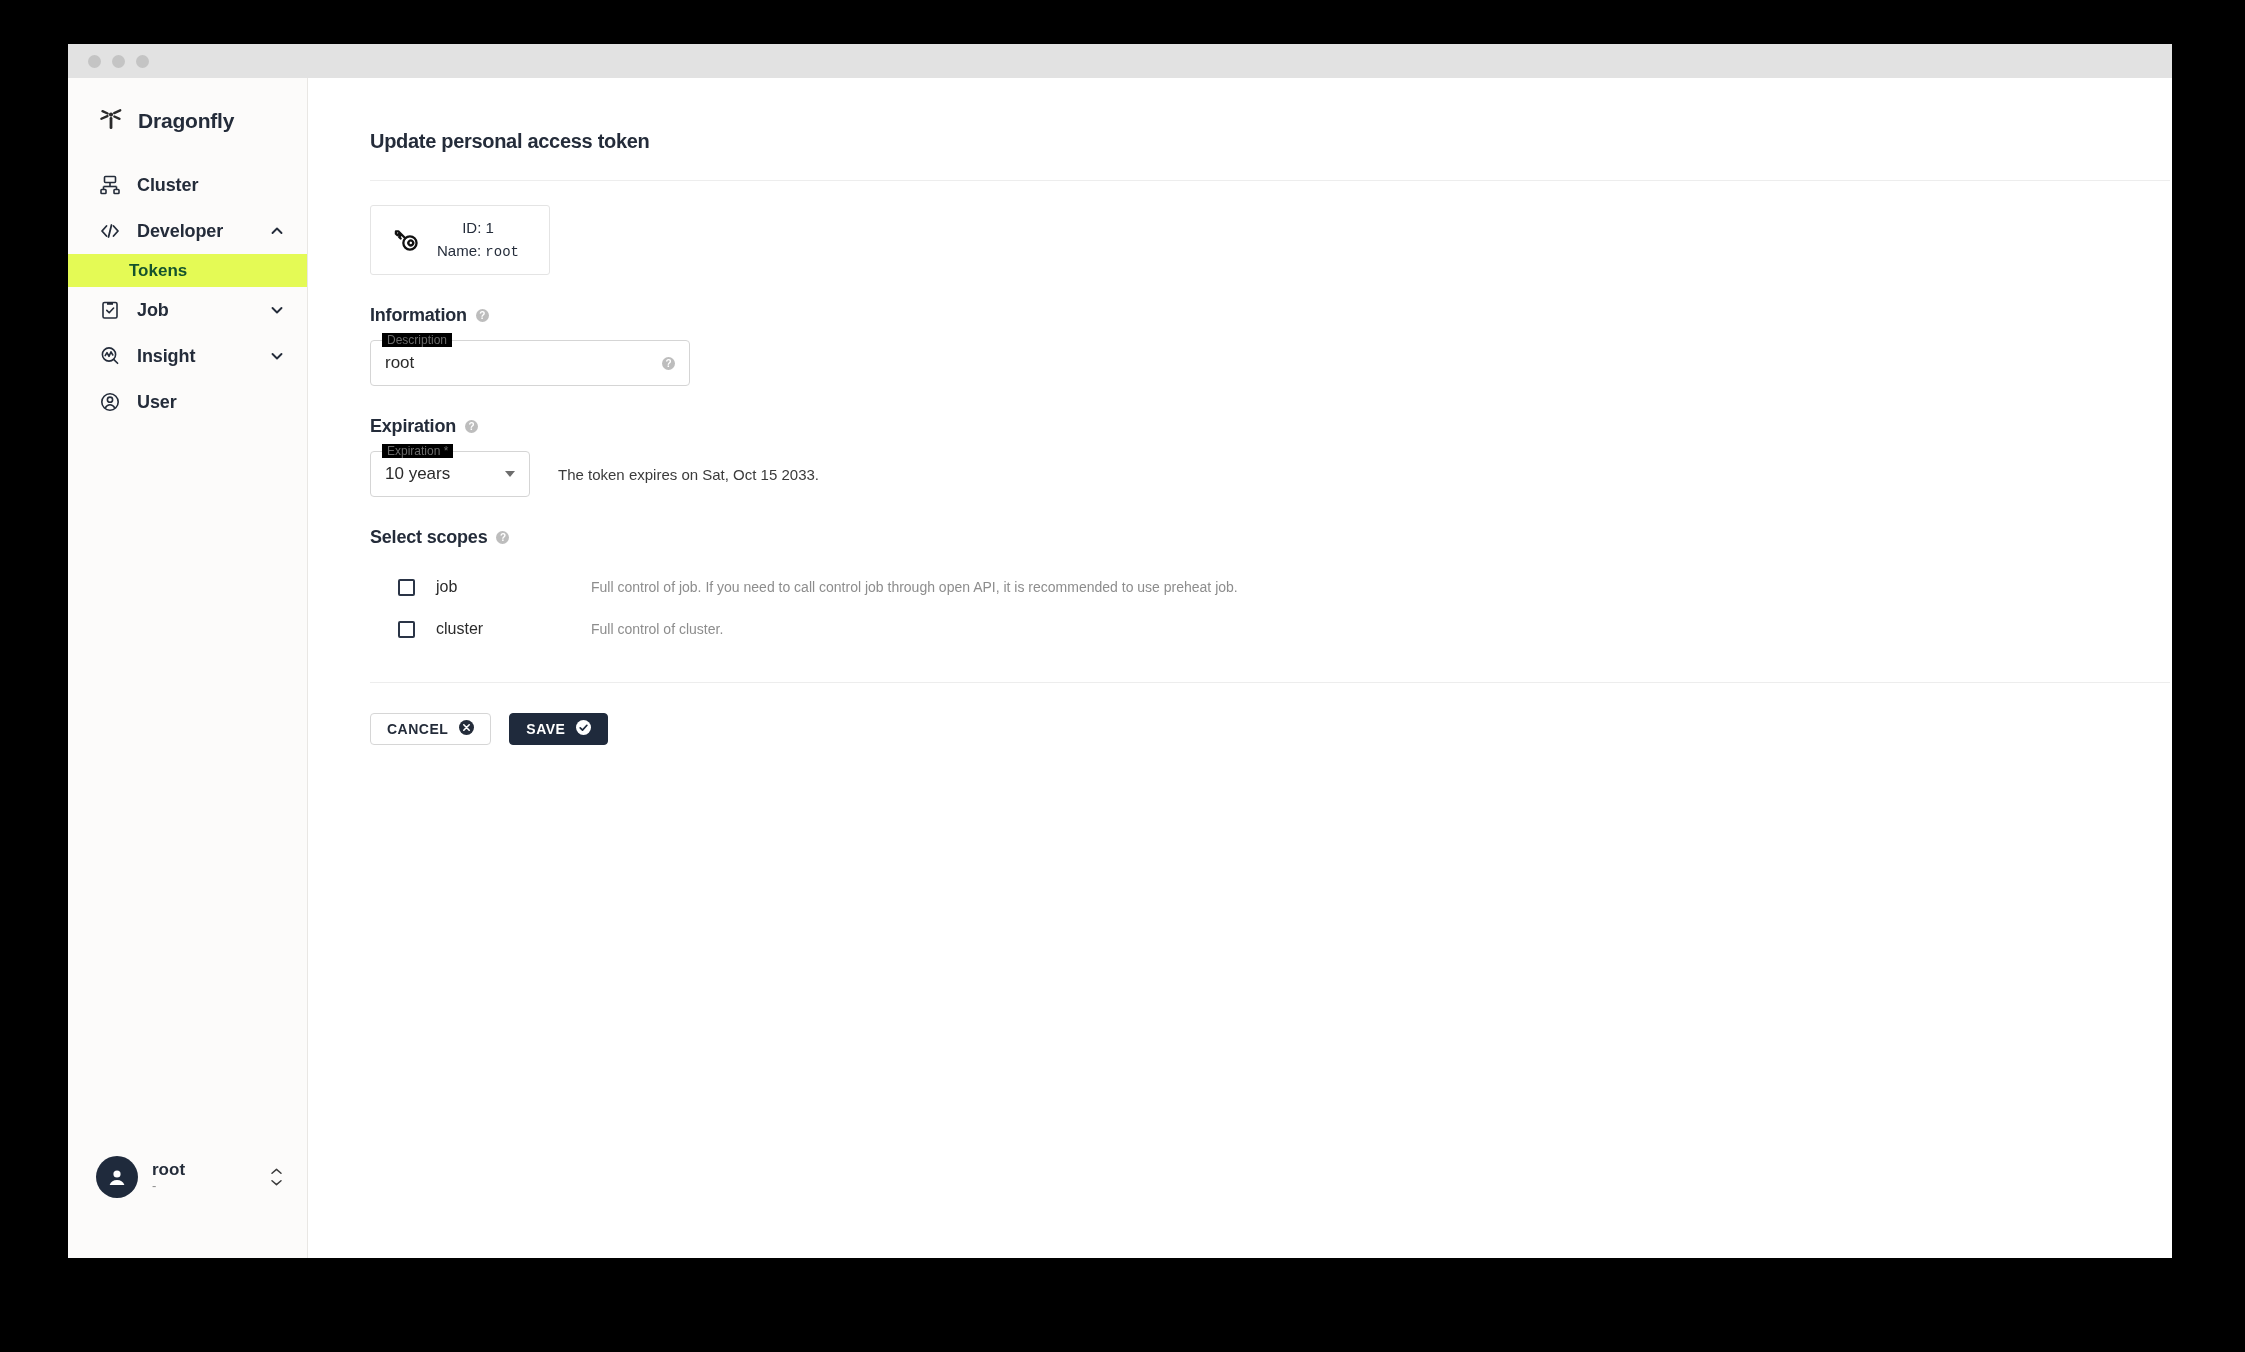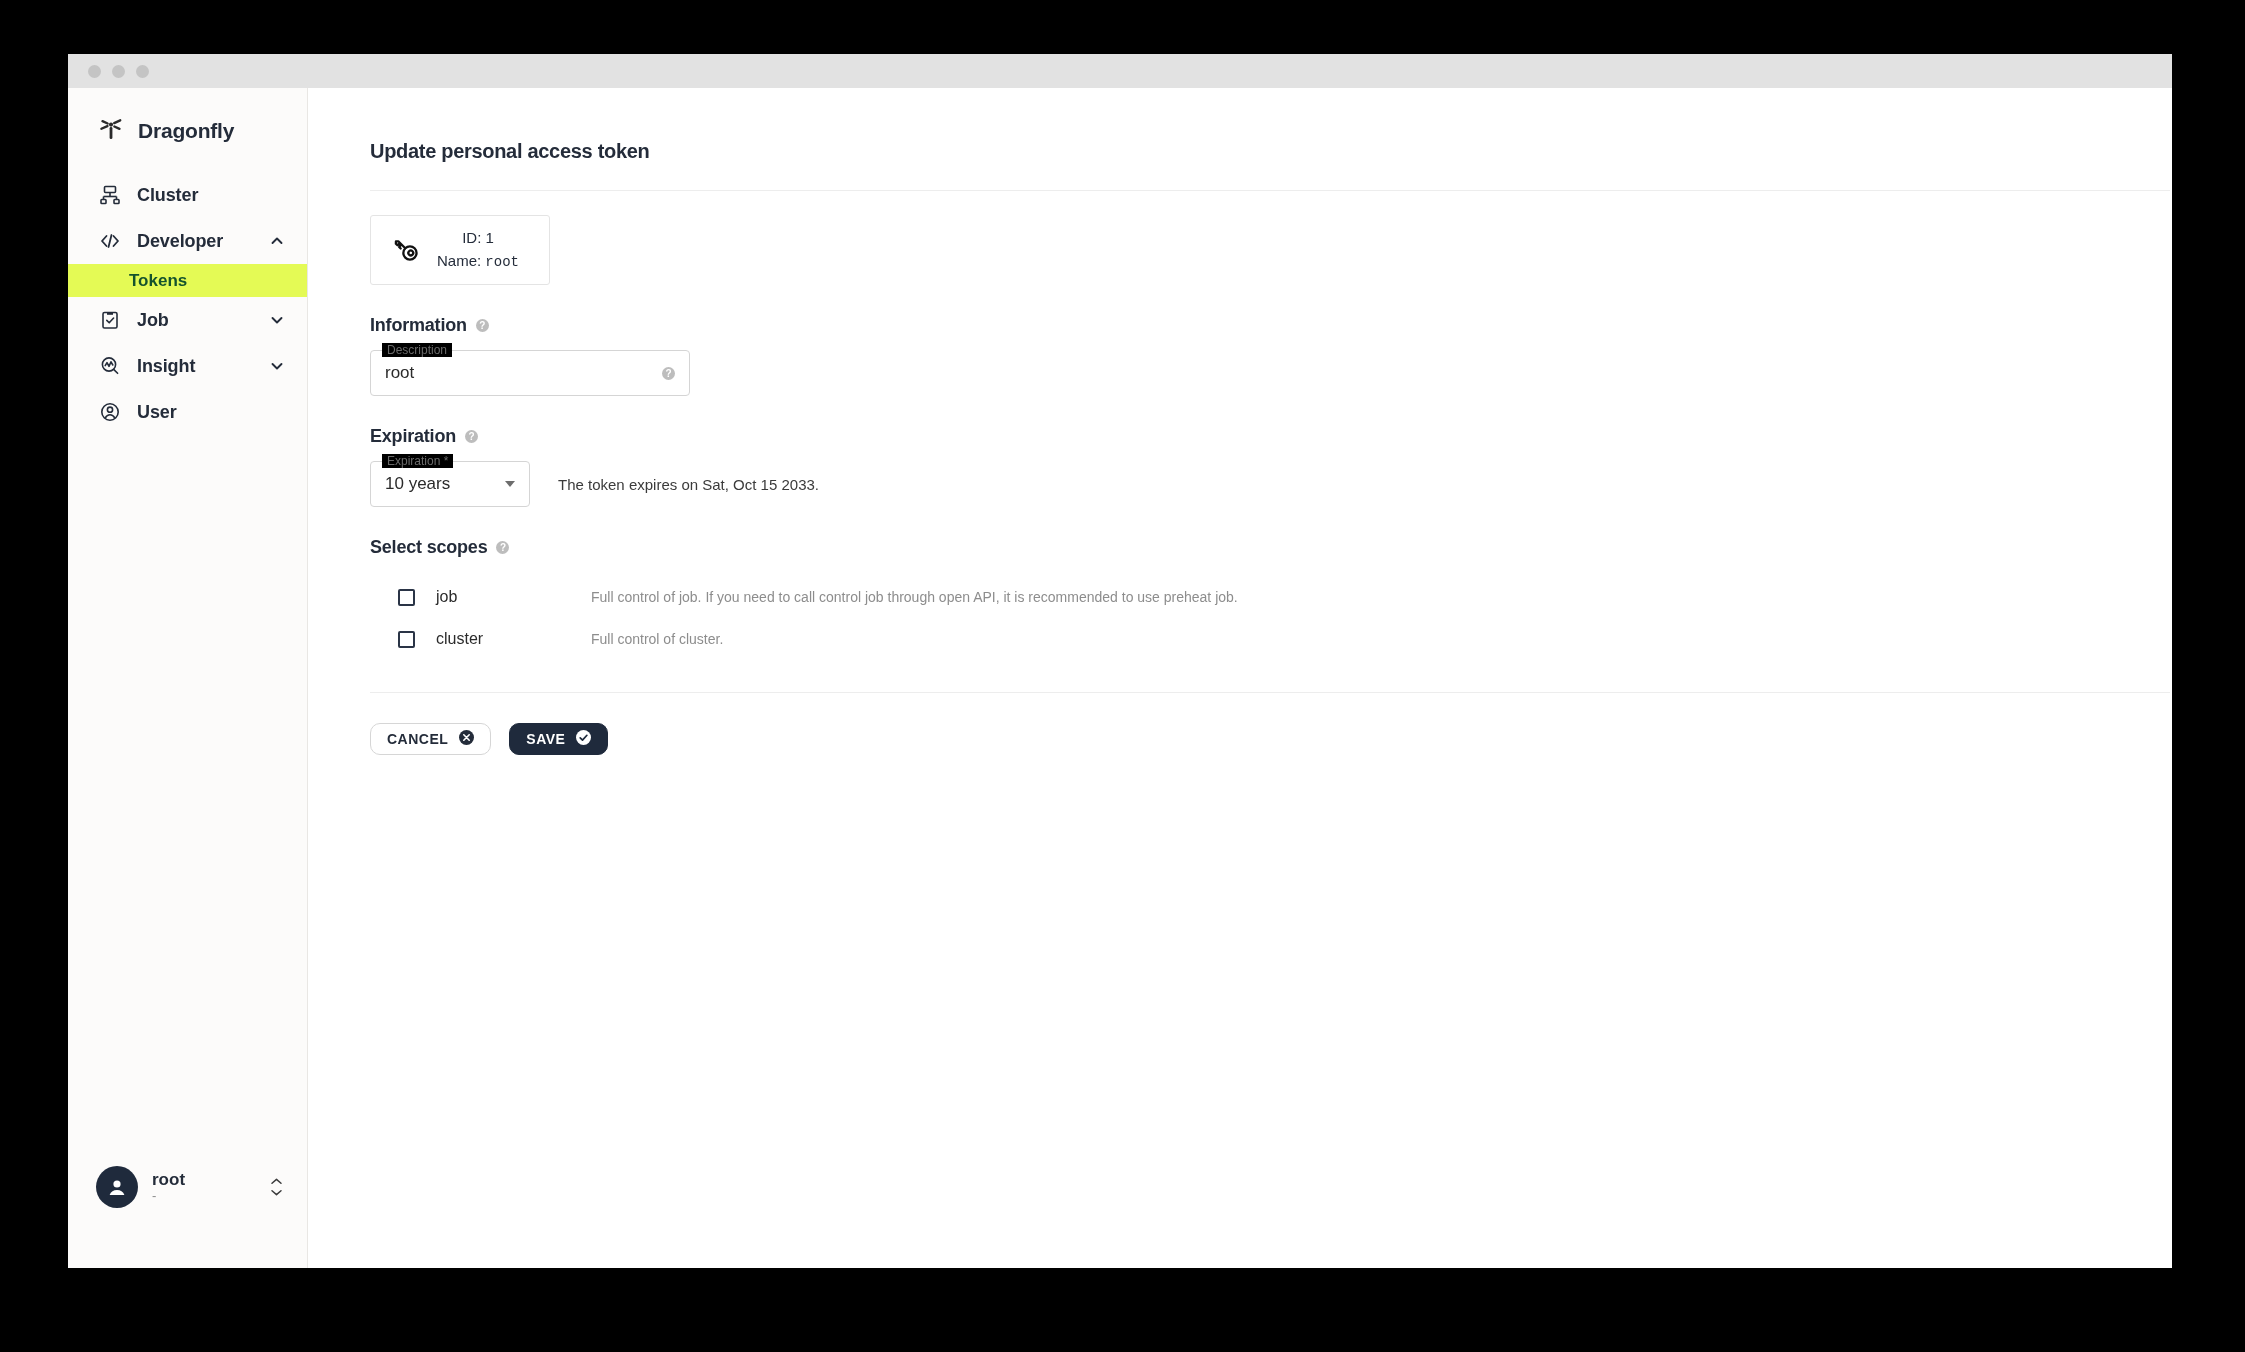--- a/index.html
+++ b/index.html
@@ -4,21 +4,21 @@
 <style>
   * { box-sizing: border-box; margin: 0; padding: 0; }
   html, body {
     width: 2245px; height: 1352px;
     background: #000;
     font-family: "Liberation Sans", sans-serif;
     overflow: hidden;
   }
   .window {
     position: absolute;
-    left: 68px; top: 54px;
+    left: 68px; top: 44px;
     width: 2104px; height: 1214px;
     background: #ffffff;
     display: flex; flex-direction: column;
     overflow: hidden;
   }
   .titlebar {
     height: 34px; background: #e2e2e2;
     display: flex; align-items: center; padding-left: 20px; gap: 11px;
     flex: 0 0 34px;
   }
@@ -133,21 +133,21 @@
     border-radius: 2px; background: #fff; cursor: pointer;
   }
   .scope-name { font-size: 16px; color: #2b2b2b; width: 155px; }
   .scope-desc { font-size: 14px; color: #8d8d8d; }
 
   .btn-rule { height: 1px; background: #ededed; width: 1800px; margin-top: 32px; }
   .btn-row { display: flex; gap: 18px; margin-top: 30px; }
   .btn {
     height: 32px; display: inline-flex; align-items: center; gap: 11px;
     padding: 0 16px; font-size: 14px; font-weight: 600;
-    letter-spacing: 0.5px; cursor: pointer; border-radius: 10px;
+    letter-spacing: 0.5px; cursor: pointer; border-radius: 4px;
   }
   .btn.cancel { background: #fff; border: 1px solid #d6d6d6; color: #242c3a; }
   .btn.save { background: #1f2a3c; border: 1px solid #1f2a3c; color: #fff; }
 </style>
 </head>
 <body>
 
 <div class="window">
 
   <div class="titlebar">

